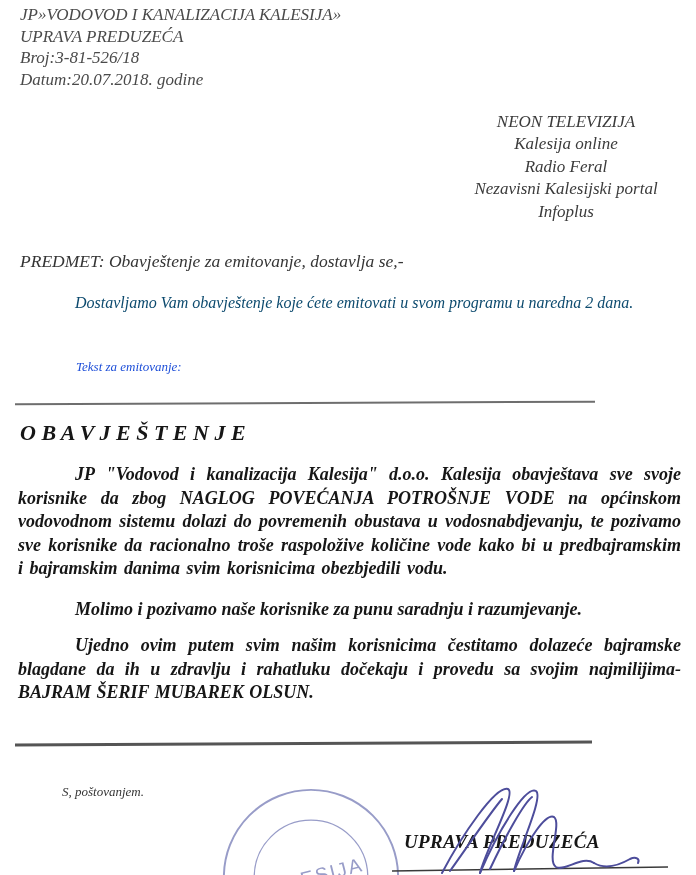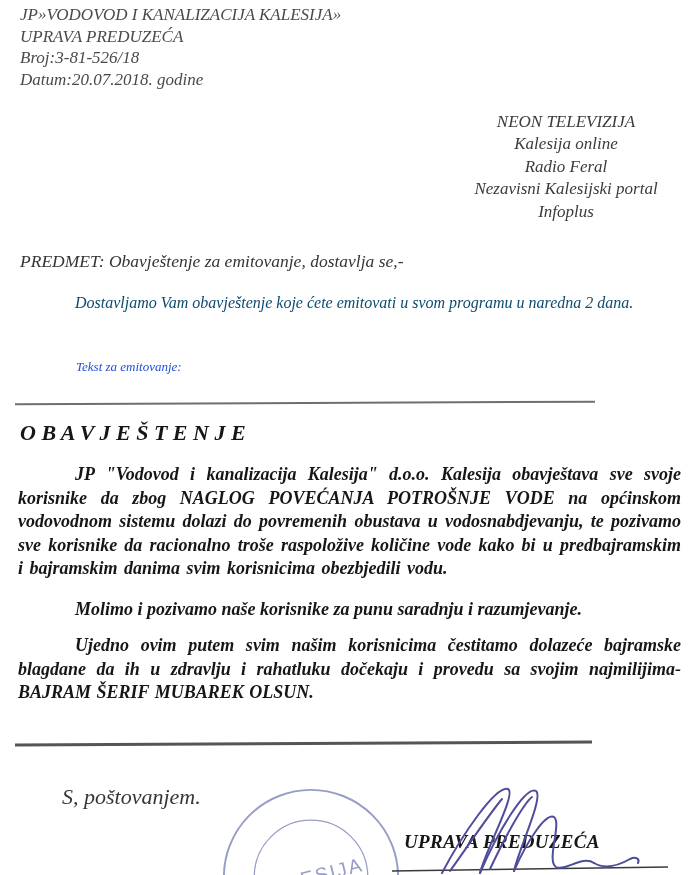--- a/index.html
+++ b/index.html
@@ -60,21 +60,21 @@
     position: absolute; left: 18px; width: 663px;
     font-weight: bold; font-size: 18px; line-height: 23.5px;
     text-indent: 57px; color: var(--bold_ink, #161616);
   }
   .np1 { top: 463px; text-align: justify; word-spacing: 2px; }
   .np2 { top: 591px; margin-top: 7px; }
   .np3 { top: 606px; text-align: justify; word-spacing: 1px; margin-top: 28px; }
 
   .salutation {
     position: absolute; left: 62px; top: 784px;
-    font-size: 22px; color: #353535;
+    font-size: 13px; color: #353535;
   }
 
   .stamp {
     position: absolute; left: 218px; top: 784px;
     width: 186px; height: 186px;
     color: var(--stamp, #8a8fc1);
     opacity: 0.88;
   }
 
   .signoff {

